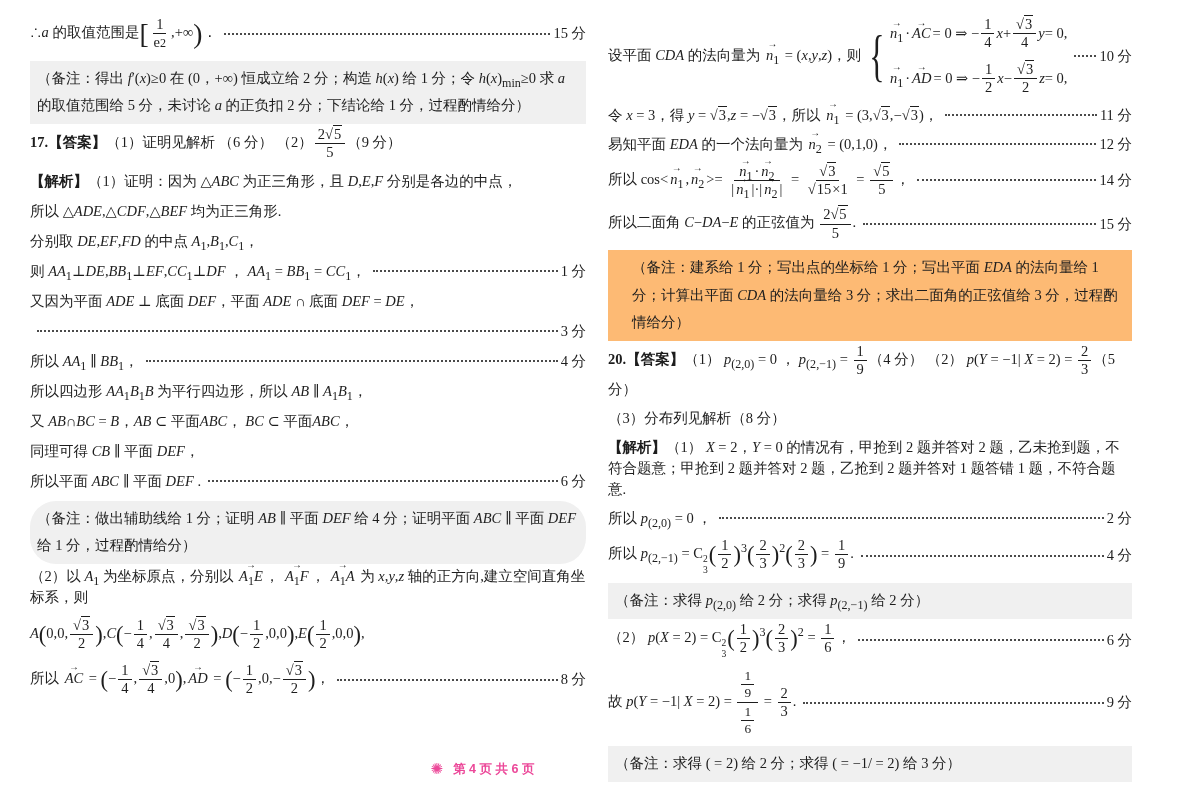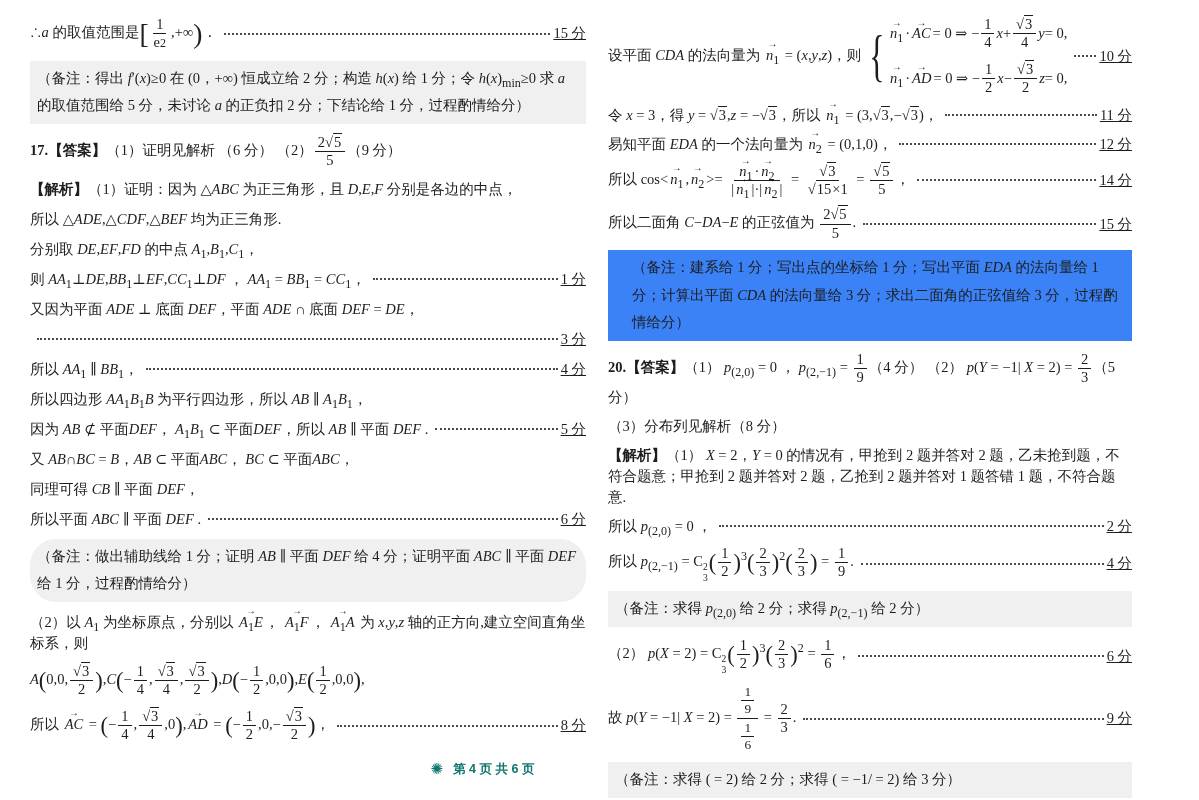--- a/index.html
+++ b/index.html
@@ -6,22 +6,22 @@
   body{font-family:"Liberation Serif","DejaVu Serif",serif;color:#1d1d1d;font-size:14.5px;line-height:1.45;}
   .page{position:relative;width:965px;height:800px;background:#fff;}
   .col{position:absolute;top:16px;}
   .col-left{left:30px;width:556px;}
   .col-right{left:608px;width:524px;}
   .line{display:flex;align-items:center;margin:0 0 9px 0;}
   .col-right .line{margin-bottom:8px;}
   .line.noflex{display:block;}
   .txt{white-space:normal;}
   .lead{flex:1 1 auto;min-width:12px;height:0;border-bottom:2px dotted #4a4a4a;align-self:center;margin:0 3px 0 7px;}
-  .score{white-space:nowrap;text-decoration:underline;}
-  .note{background:#f0f0f0;padding:4px 7px;margin:2px 0 10px 0;line-height:1.9;}
+  .score{white-space:nowrap;}
+  .note{background:#f0f0f0;padding:4px 7px;margin:2px 0 2px 0;line-height:1.9;}
   
   .fr{display:inline-flex;flex-direction:column;align-items:center;text-align:center;vertical-align:middle;line-height:1.2;margin:0 2px;}
   .fr>.n{border-bottom:1px solid currentColor;padding:0 3px;display:inline-flex;align-items:center;justify-content:center;}
   .fr>.d{padding:0 3px;display:inline-flex;align-items:center;justify-content:center;}
   .fr .fr{font-size:0.92em;margin:1px 1px;}
   
   .sq{white-space:nowrap;}
   .sq .rad{border-top:1.3px solid currentColor;padding:0 1px;}
   
   .vec{display:inline-block;position:relative;padding:0 1px;margin:0 1px;}
@@ -33,21 +33,21 @@
   .bb{font-size:1.9em;font-weight:300;line-height:0;vertical-align:middle;}
   sup,sub{line-height:0;}
   b{font-weight:bold;}
   i{font-style:italic;}
   
   .sys{display:inline-flex;align-items:center;vertical-align:middle;margin-left:2px;}
   .brace{font-size:58px;font-weight:200;line-height:0;display:inline-block;transform:scaleX(0.55);margin-right:-3px;}
   .eqs{display:inline-flex;flex-direction:column;row-gap:9px;}
   .eq{display:flex;align-items:center;white-space:nowrap;}
   
-  .footer{position:absolute;left:0;right:0;bottom:20px;text-align:center;font-family:"Liberation Sans","DejaVu Sans",sans-serif;font-size:12.5px;font-weight:bold;color:#0f766e;}
+  .footer{position:absolute;left:0;right:0;bottom:20px;text-align:center;font-family:"Liberation Sans","DejaVu Sans",sans-serif;font-size:12.5px;font-weight:bold;color:#ec4899;}
   .footer .logo{font-size:15px;margin-right:10px;vertical-align:-1px;}
 </style>
 </head>
 <body>
 
 <div class="page">
   <div class="col col-left">
       <div class="line">
         <span class="txt">∴<i>a</i> 的取值范围是<span class="bb">[</span><span class="fr">
             <span class="n">1</span>
@@ -73,25 +73,20 @@
       <div class="line">
         <span class="lead"></span>
         <span class="score">3 分</span>
       </div>
       <div class="line">
         <span class="txt">所以 <i>AA</i><sub>1</sub> ∥ <i>BB</i><sub>1</sub>，</span>
         <span class="lead"></span>
         <span class="score">4 分</span>
       </div>
       <div class="line noflex">所以四边形 <i>AA</i><sub>1</sub><i>B</i><sub>1</sub><i>B</i> 为平行四边形，所以 <i>AB</i> ∥ <i>A</i><sub>1</sub><i>B</i><sub>1</sub>，</div>
-      <div class="line">
-        <span class="txt">因为 <i>AB</i> ⊄ 平面<i>DEF</i>， <i>A</i><sub>1</sub><i>B</i><sub>1</sub> ⊂ 平面<i>DEF</i>，所以 <i>AB</i> ∥ 平面 <i>DEF</i> .</span>
-        <span class="lead"></span>
-        <span class="score">5 分</span>
-      </div>
       <div class="line noflex">又 <i>AB</i>∩<i>BC</i> = <i>B</i>，<i>AB</i> ⊂ 平面<i>ABC</i>， <i>BC</i> ⊂ 平面<i>ABC</i>，</div>
       <div class="line noflex">同理可得 <i>CB</i> ∥ 平面 <i>DEF</i>，</div>
       <div class="line">
         <span class="txt">所以平面 <i>ABC</i> ∥ 平面 <i>DEF</i> .</span>
         <span class="lead"></span>
         <span class="score">6 分</span>
       </div>
       <div class="note" style="background: rgb(240, 240, 240); border-radius: 26px;">（备注：做出辅助线给 1 分；证明 <i>AB</i> ∥ 平面 <i>DEF</i> 给 4 分；证明平面 <i>ABC</i> ∥ 平面 <i>DEF</i> 给 1 分，过程酌情给分）</div>
       <div class="line noflex">（2）以 <i>A</i><sub>1</sub> 为坐标原点，分别以 <span class="vec"><i>A</i><sub>1</sub><i>E</i></span>， <span class="vec"><i>A</i><sub>1</sub><i>F</i></span>， <span class="vec"><i>A</i><sub>1</sub><i>A</i></span> 为 <i>x</i>,<i>y</i>,<i>z</i> 轴的正方向,建立空间直角坐标系，则</div>
       <div class="line noflex"><i>A</i><span class="bp">(</span>0,0,<span class="fr">
@@ -198,21 +193,21 @@
         <span class="score">14 分</span>
       </div>
       <div class="line">
         <span class="txt">所以二面角 <i>C</i>−<i>DA</i>−<i>E</i> 的正弦值为 <span class="fr">
             <span class="n">2<span class="sq">√<span class="rad">5</span></span></span>
             <span class="d">5</span>
           </span>.</span>
         <span class="lead"></span>
         <span class="score">15 分</span>
       </div>
-      <div class="note" style="background: #3b82f6; padding-left: 24px;">（备注：建系给 1 分；写出点的坐标给 1 分；写出平面 <i>EDA</i> 的法向量给 1 分；计算出平面 <i>CDA</i> 的法向量给 3 分；求出二面角的正弦值给 3 分，过程酌情给分）</div>
+      <div class="note" style="background: #fdba74; padding-left: 24px;">（备注：建系给 1 分；写出点的坐标给 1 分；写出平面 <i>EDA</i> 的法向量给 1 分；计算出平面 <i>CDA</i> 的法向量给 3 分；求出二面角的正弦值给 3 分，过程酌情给分）</div>
       <div class="line noflex"><b>20.【答案】</b>（1） <i>p</i><sub>(2,0)</sub> = 0 ， <i>p</i><sub>(2,−1)</sub> = <span class="fr">
           <span class="n">1</span>
           <span class="d">9</span>
         </span>（4 分） （2） <i>p</i>(<i>Y</i> = −1| <i>X</i> = 2) = <span class="fr">
           <span class="n">2</span>
           <span class="d">3</span>
         </span>（5 分）</div>
       <div class="line noflex">（3）分布列见解析（8 分）</div>
       <div class="line noflex"><b>【解析】</b>（1） <i>X</i> = 2，<i>Y</i> = 0 的情况有，甲抢到 2 题并答对 2 题，乙未抢到题，不符合题意；甲抢到 2 题并答对 2 题，乙抢到 2 题并答对 1 题答错 1 题，不符合题意.</div>
       <div class="line">

